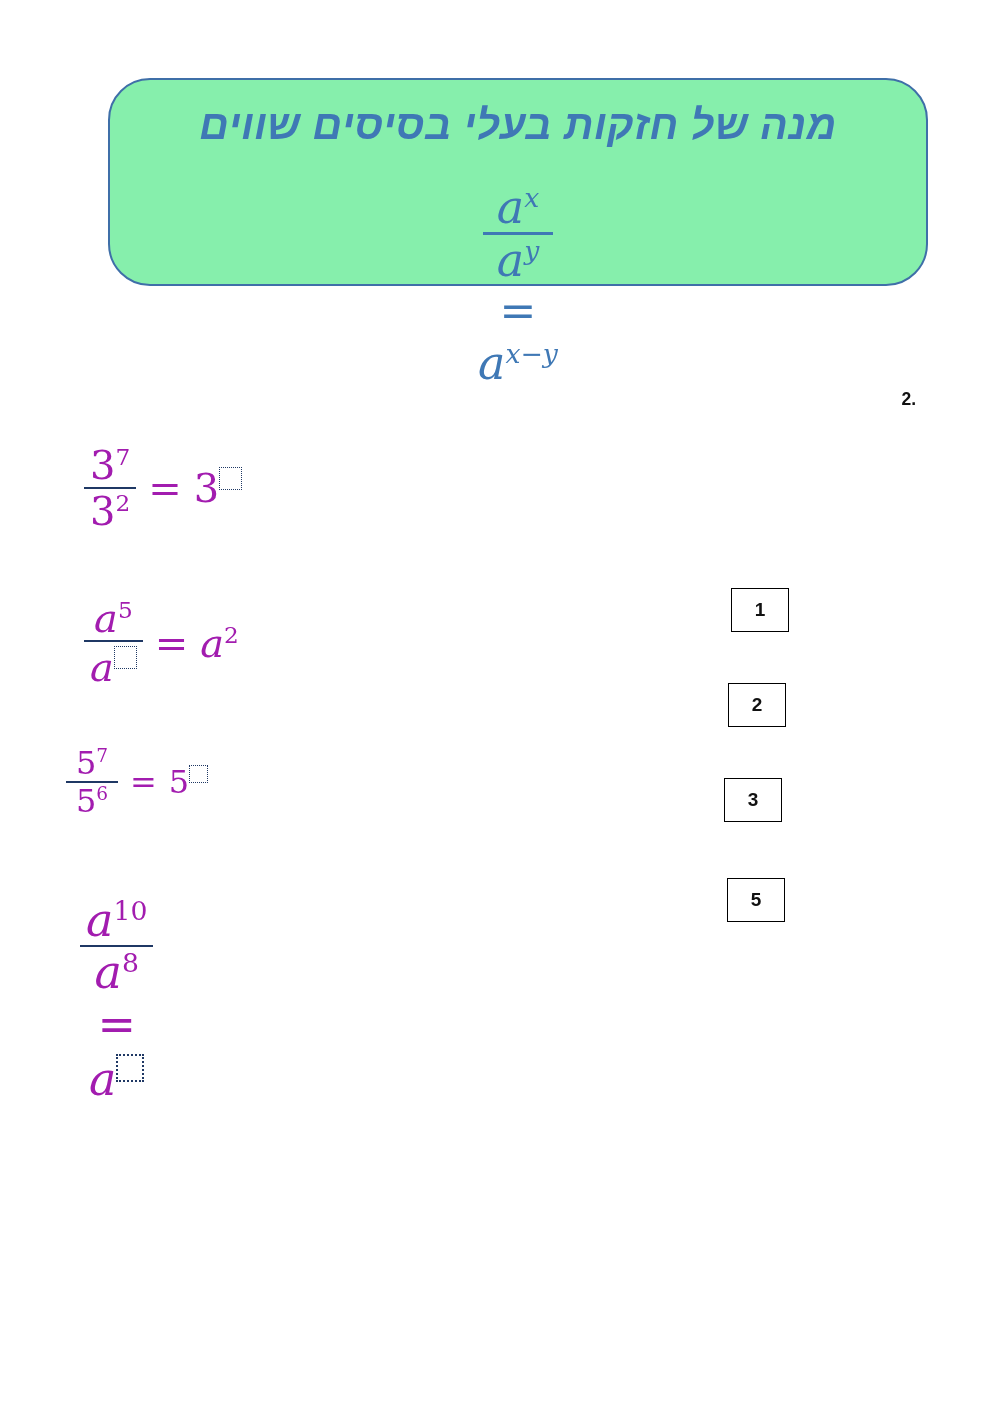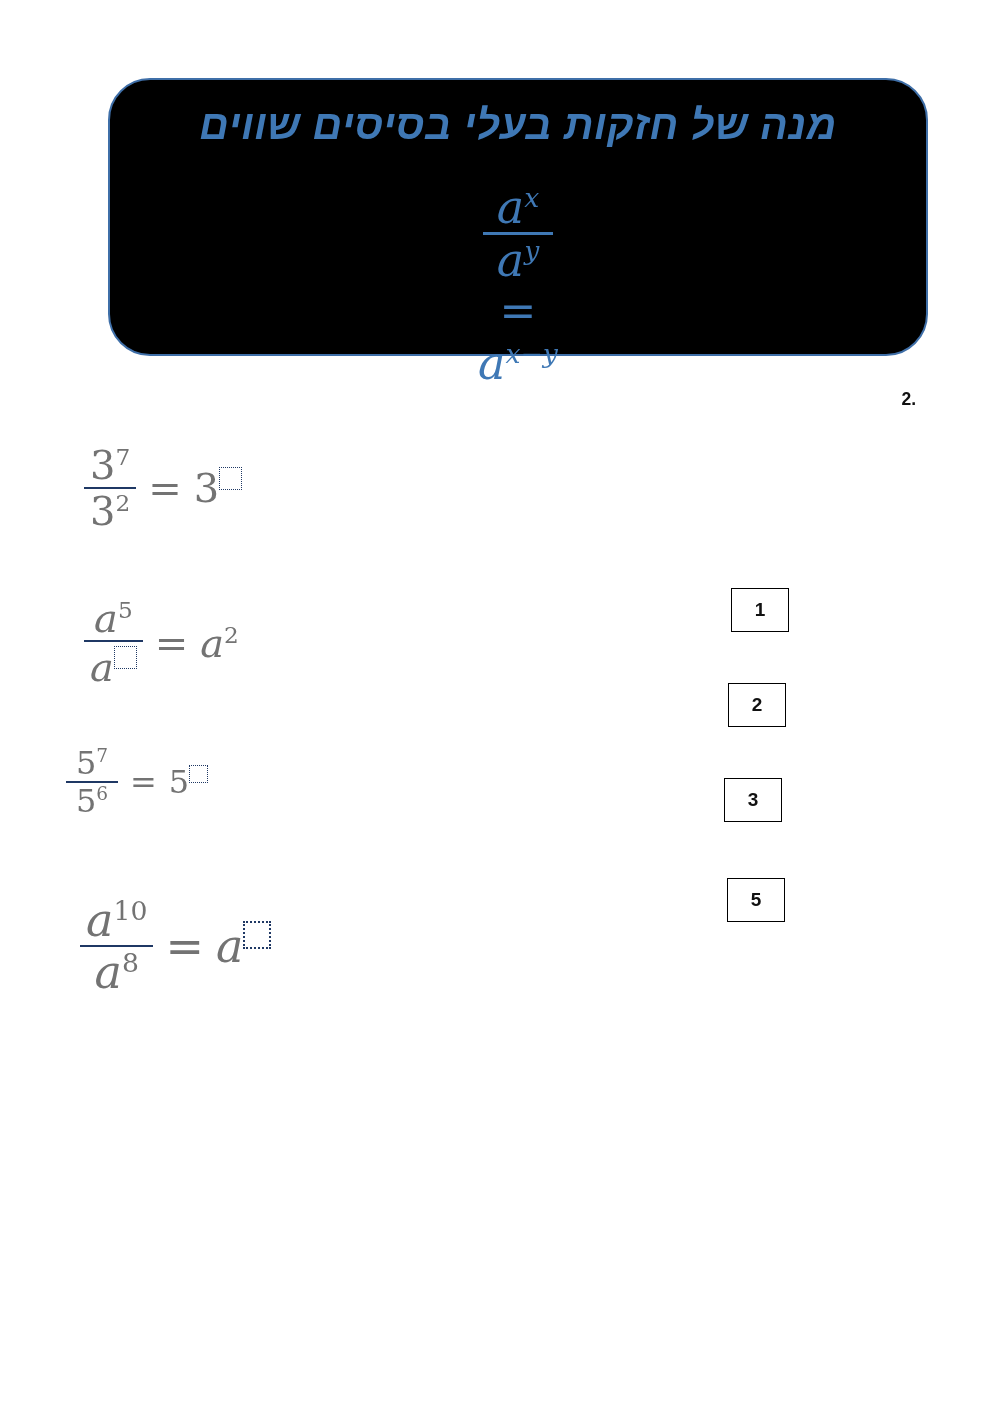--- a/index.html
+++ b/index.html
@@ -15,25 +15,25 @@
     color: #1a1a1a;
     overflow: hidden;
   }
 
   
   #title-banner {
     position: absolute;
     left: 108px;
     top: 78px;
     width: 820px;
-    height: 278px;
+    height: 208px;
     border: 2px solid #3f6fa8;
     border-radius: 42px;
     box-sizing: border-box;
-    background: #000000;
+    background: #86efac;
   }
   #title-text {
     position: absolute;
     top: 22px;
     left: 0;
     width: 100%;
     text-align: center;
     direction: rtl;
     font-size: 41px;
     font-weight: bold;
@@ -125,27 +125,27 @@
     justify-content: flex-start;
     padding-right: 84px;
     gap: 0;
   }
   #q-number { width: 60px; }
   #q-text { white-space: nowrap; }
 
   
   .exercise {
     position: absolute;
-    color: #737373;
+    color: #a21caf;
     font-family: "DejaVu Serif", serif;
   }
   #ex1 { left: 84px; top: 443px; font-size: 40px; }
   #ex2 { left: 84px; top: 596px; font-size: 40px; align-items: center; }
   #ex3 { left: 66px; top: 745px; font-size: 32px; }
-  #ex4 { left: 80px; top: 895px; font-size: 46px; }
+  #ex4 { left: 80px; top: 895px; font-size: 46px; flex-direction: column; }
 
   .exercise .eq { margin: 0 12px; }
 
   
   .tile {
     position: absolute;
     width: 58px;
     height: 44px;
     border: 1.6px solid #000;
     background: #fff;

